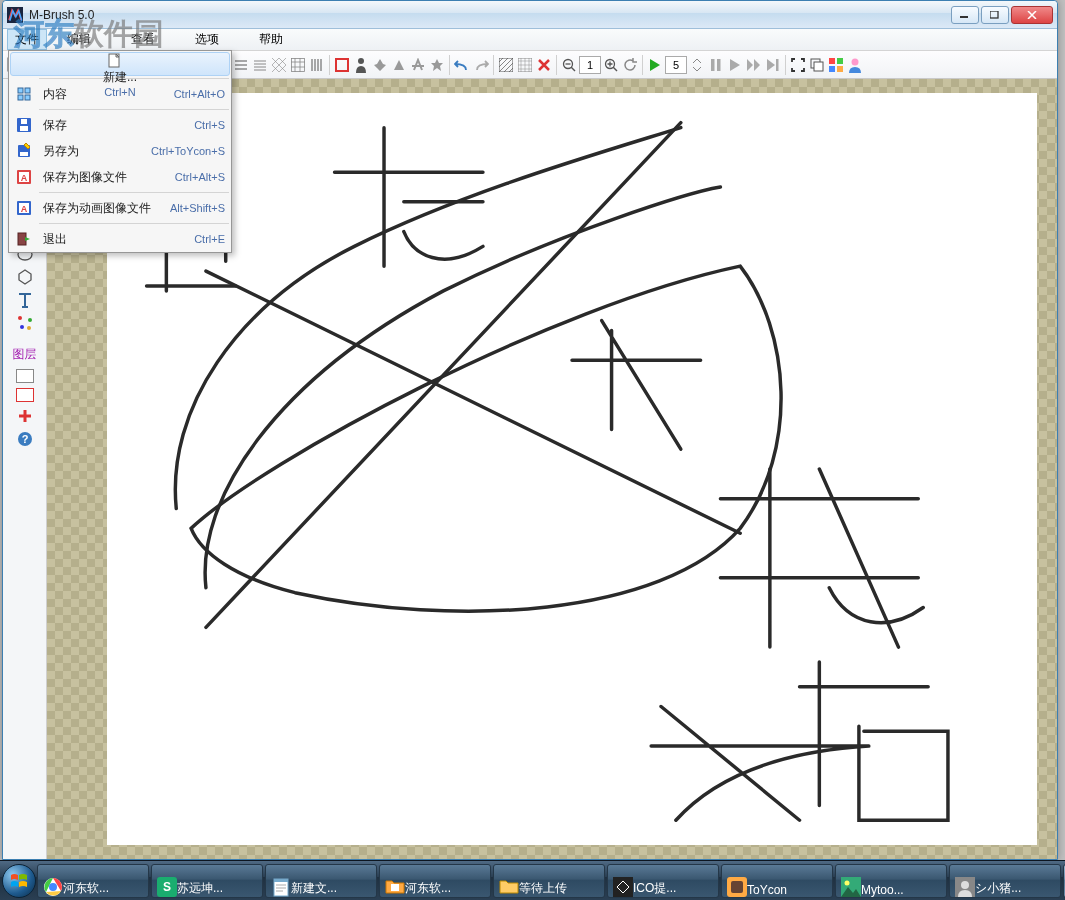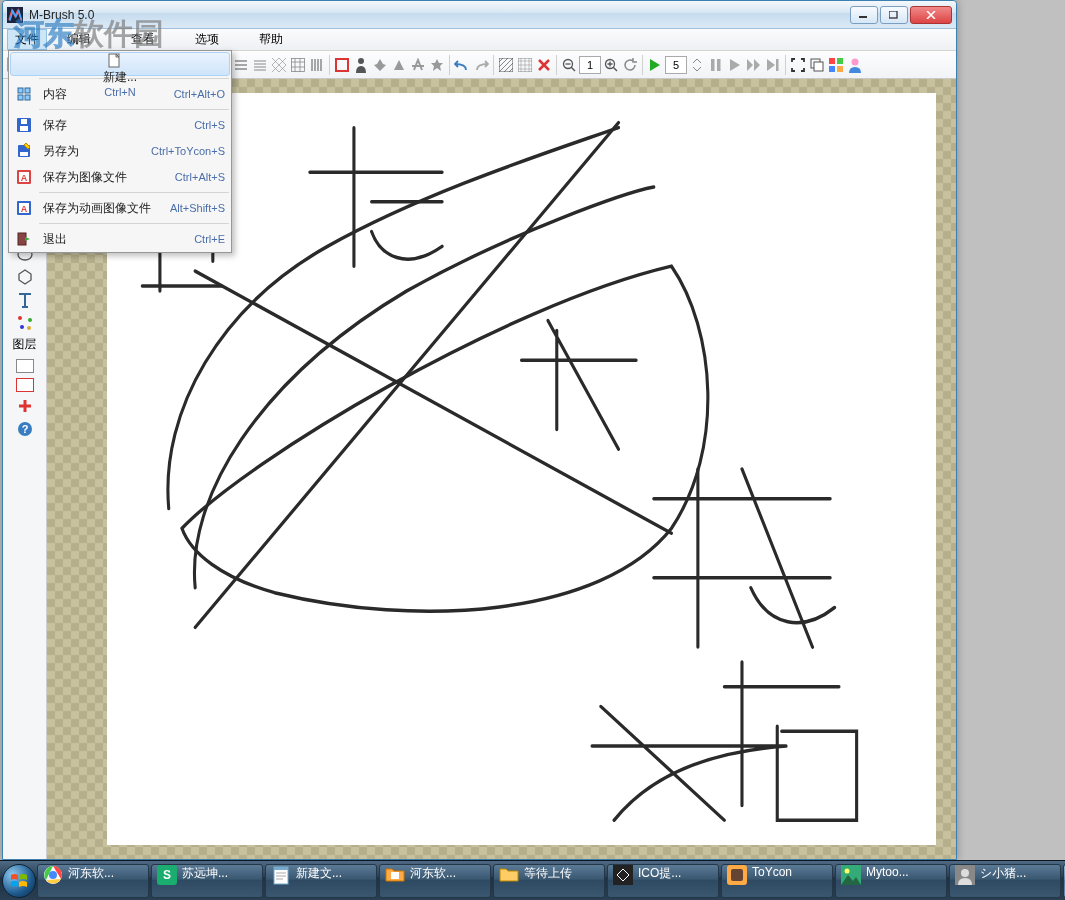--- a/index.html
+++ b/index.html
@@ -1,39 +1,39 @@
 <!DOCTYPE html>
 <html><head>
 <meta charset="utf-8">
 <style>
 * { margin: 0; padding: 0; box-sizing: border-box; font-family: "Microsoft YaHei", "Segoe UI", Tahoma, sans-serif; }
 body { background: #c0c0c0; width: 1065px; height: 900px; overflow: hidden; position: relative; }
 
-.window { position: absolute; left: 2px; top: 0; width: 955px; height: 860px; background: #fff; border: 1px solid #3c7fb1; border-radius: 4px 4px 0 0; box-shadow: 0 0 8px rgba(0,0,0,.3); }
+.window { position: absolute; left: 2px; top: 0; width: 1056px; height: 860px; background: #fff; border: 1px solid #3c7fb1; border-radius: 4px 4px 0 0; box-shadow: 0 0 8px rgba(0,0,0,.3); }
 
 .titlebar { height: 28px; background: linear-gradient(#f4f8fb,#d7e6f3 45%,#c5dcef 46%,#dce9f6); border-bottom: 1px solid #9fbfda; display: flex; align-items: center; padding: 0 4px; border-radius: 4px 4px 0 0; }
 .titlebar .app-icon { width: 16px; height: 16px; margin-right: 6px; }
 .titlebar .title { font-size: 12px; color: #222; flex: 1; }
 .win-buttons { display: flex; gap: 2px; }
 .win-btn { width: 28px; height: 18px; border: 1px solid #7a9fc0; background: linear-gradient(#f7fbff,#d6e7f6); border-radius: 3px; display: flex; align-items: center; justify-content: center; font-size: 10px; color: #333; cursor: pointer; }
 .win-btn.close { width: 42px; background: linear-gradient(#f08a8a,#d44); color: #fff; border-color: #a33; }
 
 .menubar { height: 22px; background: linear-gradient(#f9fbfc,#eef1f4); border-bottom: 1px solid #d4d4d4; display: flex; align-items: center; padding-left: 4px; font-size: 12px; position: relative; }
 .menubar .menu-item { padding: 2px 20px; cursor: pointer; }
 .menubar .menu-item.active { background: #cde6f7; border: 1px solid #92c0e0; padding: 1px 7px; }
 
 .toolbar { height: 28px; background: linear-gradient(#fdfdfe,#f1f3f6); border-bottom: 1px solid #c9c9c9; display: flex; align-items: center; padding: 0 2px; gap: 1px; }
 .toolbar .tbtn { width: 18px; height: 20px; display: flex; align-items: center; justify-content: center; cursor: pointer; border-radius: 2px; }
 .toolbar .sep { width: 1px; height: 20px; background: #d0d0d0; margin: 0 2px; }
 .toolbar .num-box { width: 22px; height: 18px; border: 1px solid #aaa; font-size: 11px; text-align: center; line-height: 16px; background: #fff; }
 
 .workspace { position: absolute; top: 78px; left: 0; right: 0; bottom: 0; display: flex; }
 .side-tools { width: 44px; background: #f4f6f8; border-right: 1px solid #d0d0d0; display: flex; flex-direction: column; align-items: center; padding-top: 4px; gap: 3px; }
 .side-tools .stool { width: 20px; height: 20px; display: flex; align-items: center; justify-content: center; cursor: pointer; }
-.side-tools .lbl { font-size: 12px; color: #000000; margin-bottom: 2px; }
+.side-tools .lbl { font-size: 12px; color: #a21caf; margin-top: 10px; margin-bottom: 2px; }
 .side-tools .layer-thumb { width: 18px; height: 14px; border: 1px solid #888; background: #fff; margin: 1px 0; }
 .side-tools .layer-thumb.sel { border-color: #d33; }
 
 .canvas-area { flex: 1; background: repeating-conic-gradient(#bfb999 0% 25%,#cbc5a5 0% 50%) 50% / 18px 18px; background-color:#bfb999; padding: 20px; position: relative; overflow: hidden; }
 .canvas-back { background-image: linear-gradient(45deg,#b5af8c 25%,transparent 25%,transparent 75%,#b5af8c 75%),linear-gradient(45deg,#b5af8c 25%,#c7c19f 25%,#c7c19f 75%,#b5af8c 75%); background-size: 16px 16px; background-position: 0 0,8px 8px; position:absolute; inset:0; }
 .canvas { position: absolute; left: 60px; right: 20px; top: 14px; bottom: 14px; background: #fff; }
 .canvas svg { width: 100%; height: 100%; }
 
 .dropdown { position: absolute; left: 8px; top: 50px; width: 224px; background: #f6f6f6; border: 1px solid #979797; box-shadow: 3px 3px 6px rgba(0,0,0,.25); z-index: 50; font-size: 12px; }
 .dropdown .dd-item { display: flex; align-items: center; height: 26px; padding: 0 6px; cursor: pointer; }
@@ -44,21 +44,21 @@
 .dropdown .dd-sep { height: 1px; background: #d4d4d4; margin: 2px 2px 2px 30px; }
 
 .watermark { position: absolute; left: 14px; top: 14px; font-size: 30px; font-weight: bold; font-family: "Microsoft YaHei"; pointer-events: none; z-index: 5; opacity: .65; }
 .watermark .wm1 { color: #1d4ed8; -webkit-text-stroke: 1px #2b7ec0; }
 .watermark .wm2 { color: #777; }
 .watermark .wm-url { position: absolute; left: 40px; top: 36px; font-size: 16px; color: #139a13; font-weight: bold; letter-spacing: .5px; }
 
 .taskbar { position: absolute; left: 0; right: 0; bottom: 0; height: 40px; background: linear-gradient(#4f6a84,#2a3f53 40%,#1f3040 41%,#2a3f53); display: flex; align-items: center; padding-left: 2px; border-top: 1px solid #0d1620; }
 .start-btn { width: 54px; height: 40px; display: flex; align-items: center; justify-content: center; cursor: pointer; }
 .start-orb { width: 34px; height: 34px; border-radius: 50%; background: radial-gradient(circle at 30% 30%,#8dc9f0,#1e5a8e 60%,#0b2a44); border: 1px solid #0c2336; display: flex; align-items: center; justify-content: center; }
-.task-item { height: 34px; min-width: 112px; margin: 0 1px; background: linear-gradient(#5a7a96,#3a5770 45%,#2e4a62 46%,#3a5770); border: 1px solid #243748; border-radius: 3px; display: flex; align-items: flex-start; padding: 0 5px; gap: 5px; cursor: pointer; }
+.task-item { height: 34px; min-width: 112px; margin: 0 1px; background: linear-gradient(#5a7a96,#3a5770 45%,#2e4a62 46%,#3a5770); border: 1px solid #243748; border-radius: 3px; display: flex; align-items: flex-end; padding: 0 5px; cursor: pointer; }
 .task-item.active { background: linear-gradient(#9bb8d2,#6c8ca8 45%,#5a7a96 46%,#6c8ca8); }
 .task-item .ti-icon { width: 20px; height: 20px; flex-shrink: 0; }
 .task-item .ti-label { font-size: 12px; color: #fff; white-space: nowrap; overflow: hidden; text-overflow: ellipsis; }
 </style>
 </head>
 <body>
 
 <div class="watermark">
   <span class="wm1">河东</span><span class="wm2">软件园</span>
   <div class="wm-url">www.pc0359.cn</div>

